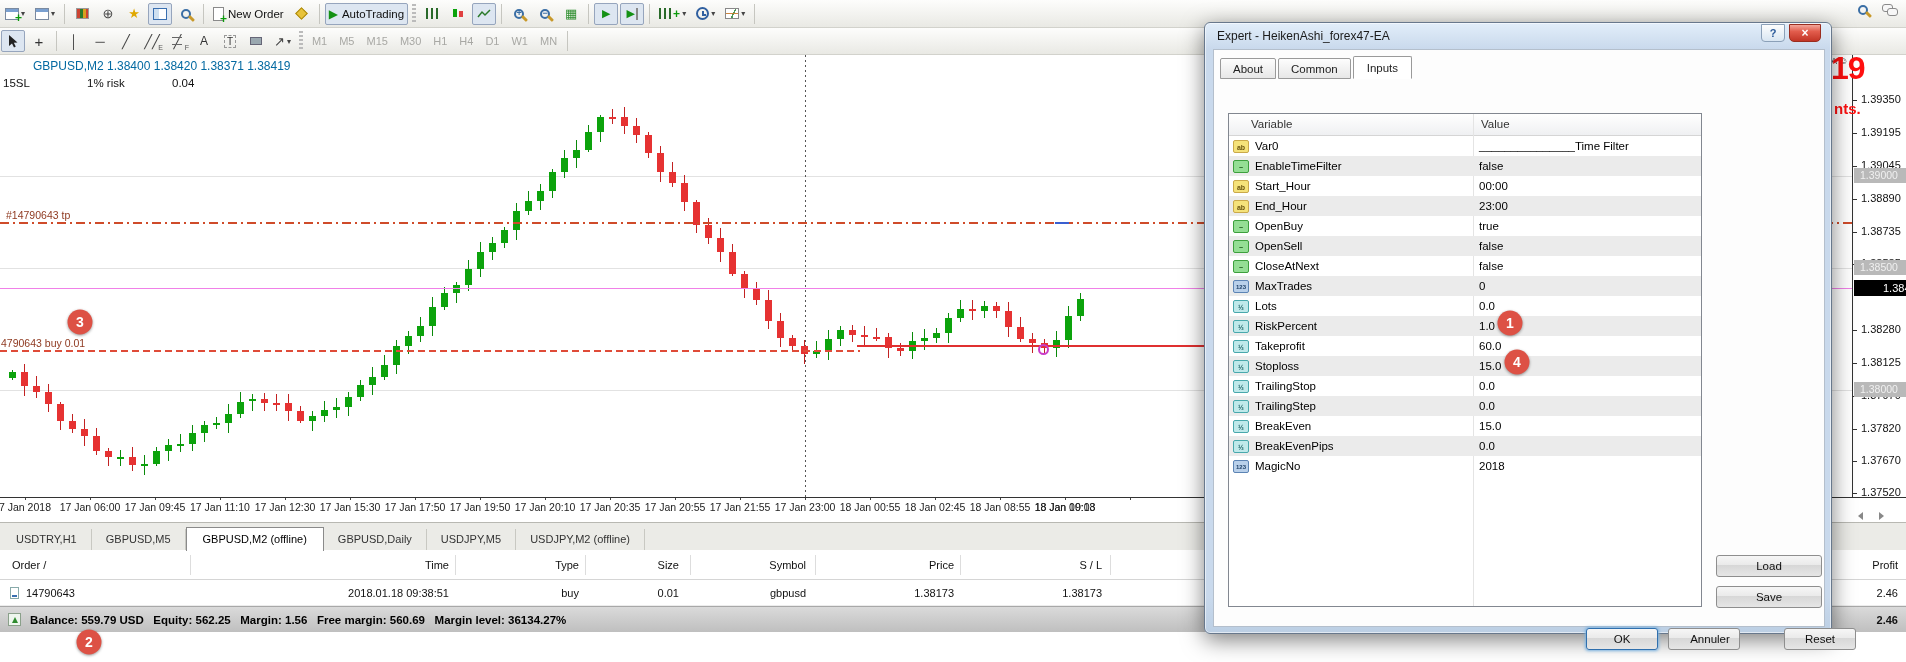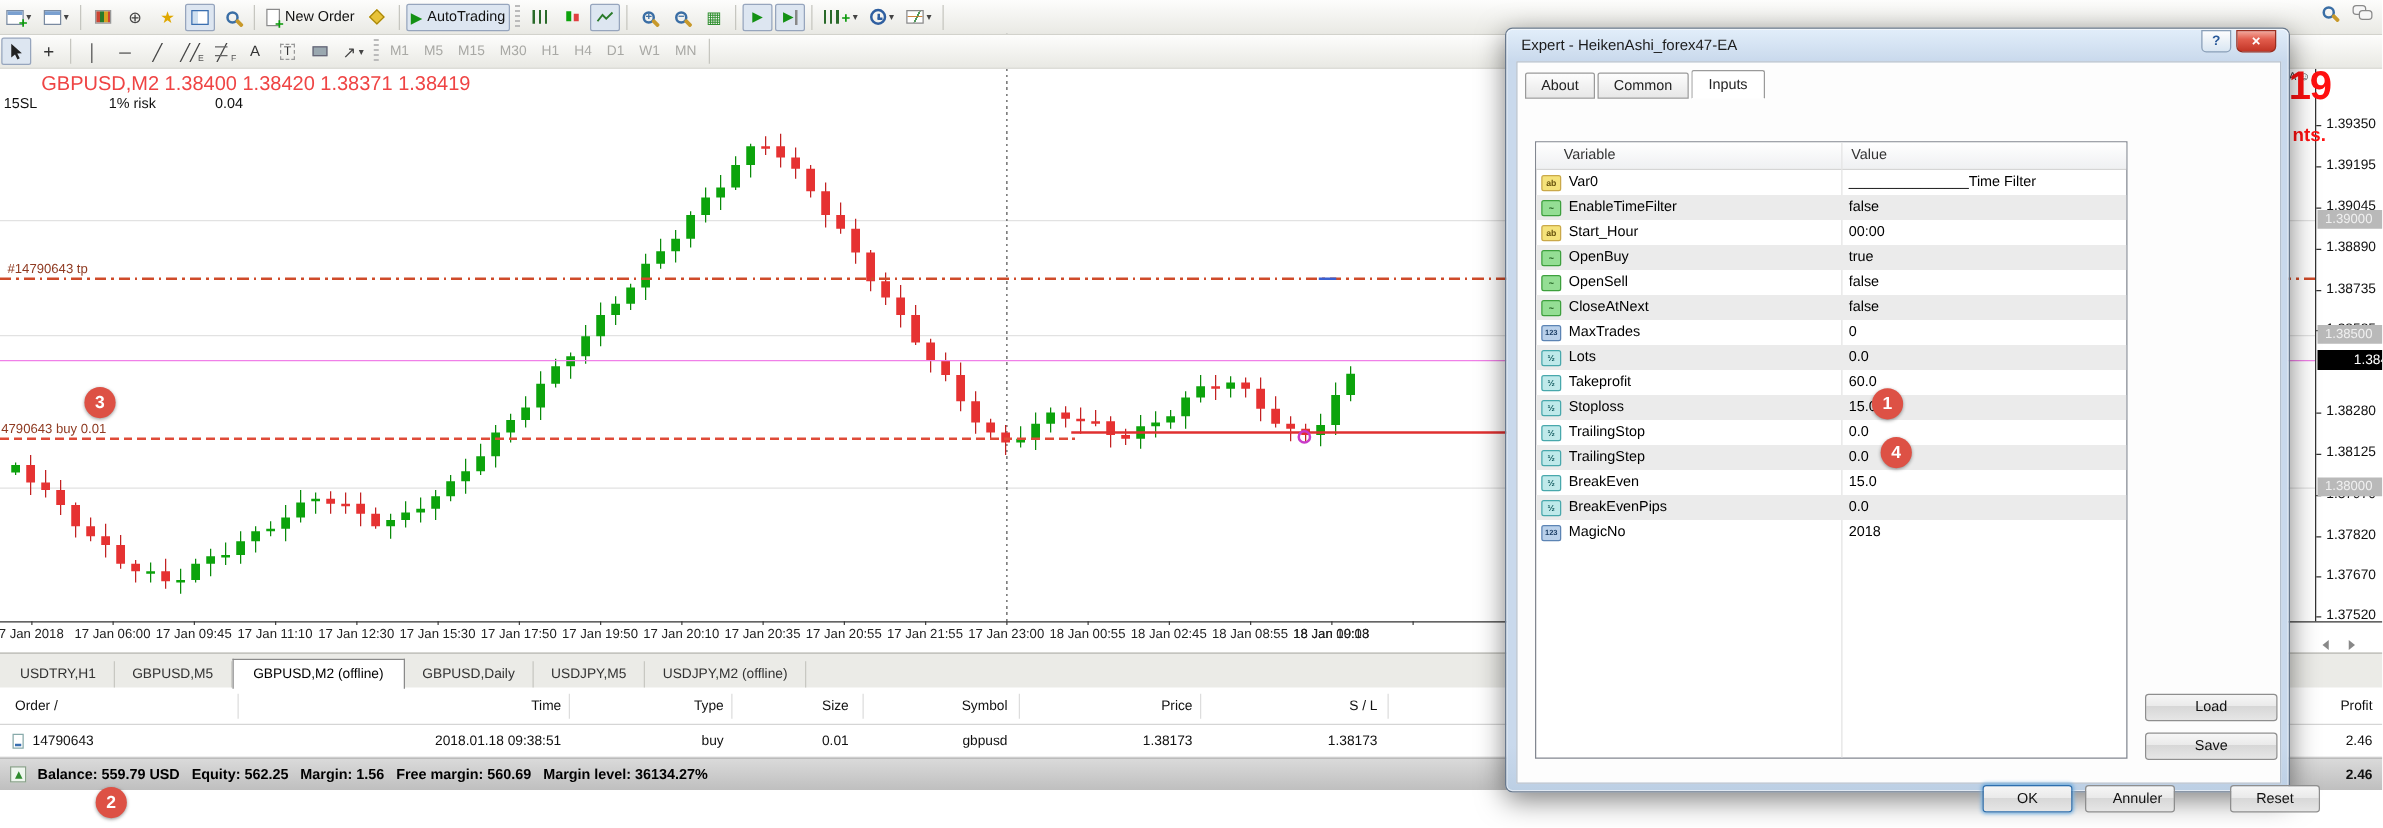--- a/index.html
+++ b/index.html
@@ -56,21 +56,21 @@
   .tp-line { position:absolute; left:0; width:1852px; height:2px;
      background:repeating-linear-gradient(90deg,#cf4b2a 0 9px,transparent 9px 13px,#cf4b2a 13px 15px,transparent 15px 19px); }
   .buy-line { position:absolute; left:0; width:860px; height:2px;
      background:repeating-linear-gradient(90deg,#df4b38 0 7px,transparent 7px 11px); }
   .solid-red { position:absolute; left:857px; width:358px; height:2px; background:#e03030; }
   .blue-dash { position:absolute; width:14px; height:2px; background:#3a5fd0; }
   .pink-line { position:absolute; left:0; width:1852px; height:1px; background:#f080e8; }
   .vsep-day { position:absolute; top:0; width:1px; height:497px; background:repeating-linear-gradient(180deg,#555 0 2px,transparent 2px 5px); }
   .marker-ring { position:absolute; width:11px; height:11px; border:2px solid #c93cc9; border-radius:50%; }
   .chart-label { position:absolute; font-size:10.5px; color:#8f3a21; white-space:nowrap; }
-  #chart-info { position:absolute; left:33px; top:59px; font-size:16px; color:#ef4444; white-space:nowrap; }
+  #chart-info { position:absolute; left:33px; top:59px; font-size:12px; color:#0369a1; white-space:nowrap; }
   .risk-part { position:absolute; top:77px; font-size:11.5px; color:#111; }
   #x-axis-line { position:absolute; left:0; top:497px; width:1906px; height:1px; background:#333; z-index:2; }
   #time-axis { position:absolute; left:0; top:498px; width:1852px; height:18px; z-index:1; }
   .t-label { position:absolute; top:3px; transform:translateX(-50%); font-size:10.5px; color:#222; white-space:nowrap; }
   .t-tick { position:absolute; top:-1px; width:1px; height:3px; background:#444; }
   #price-axis { position:absolute; left:1852px; top:55px; width:54px; height:442px; z-index:1; background:#fff; border-left:1px solid #333; }
   .pa-label { position:absolute; left:8px; font-size:11px; color:#111; }
   .pa-tick { position:absolute; left:0; width:4px; height:1px; background:#333; }
   .pa-tag { position:absolute; left:1px; width:52px; height:15px; background:#b9b9b9; color:#f0f0f0; font-size:10.5px; line-height:15px; padding-left:6px; }
   .pa-current { position:absolute; left:1px; width:52px; height:16px; background:#000; color:#fff; font-size:11px; line-height:16px; padding-left:5px; }
@@ -653,20 +653,25 @@
               <span class="picon bool">~</span>
               <span class="pname">EnableTimeFilter</span>
               <span class="pvalue">false</span>
             </div>
             <div class="prow">
               <span class="picon str">ab</span>
               <span class="pname">Start_Hour</span>
               <span class="pvalue">00:00</span>
             </div>
             <div class="prow">
+              <span class="picon str">ab</span>
+              <span class="pname">End_Hour</span>
+              <span class="pvalue">23:00</span>
+            </div>
+            <div class="prow">
               <span class="picon bool">~</span>
               <span class="pname">OpenBuy</span>
               <span class="pvalue">true</span>
             </div>
             <div class="prow">
               <span class="picon bool">~</span>
               <span class="pname">OpenSell</span>
               <span class="pvalue">false</span>
             </div>
             <div class="prow">
@@ -676,20 +681,25 @@
             </div>
             <div class="prow">
               <span class="picon int">123</span>
               <span class="pname">MaxTrades</span>
               <span class="pvalue">0</span>
             </div>
             <div class="prow">
               <span class="picon dbl">½</span>
               <span class="pname">Lots</span>
               <span class="pvalue">0.0</span>
+            </div>
+            <div class="prow">
+              <span class="picon dbl">½</span>
+              <span class="pname">RiskPercent</span>
+              <span class="pvalue">1.0</span>
             </div>
             <div class="prow">
               <span class="picon dbl">½</span>
               <span class="pname">Takeprofit</span>
               <span class="pvalue">60.0</span>
             </div>
             <div class="prow">
               <span class="picon dbl">½</span>
               <span class="pname">Stoploss</span>
               <span class="pvalue">15.0</span>

